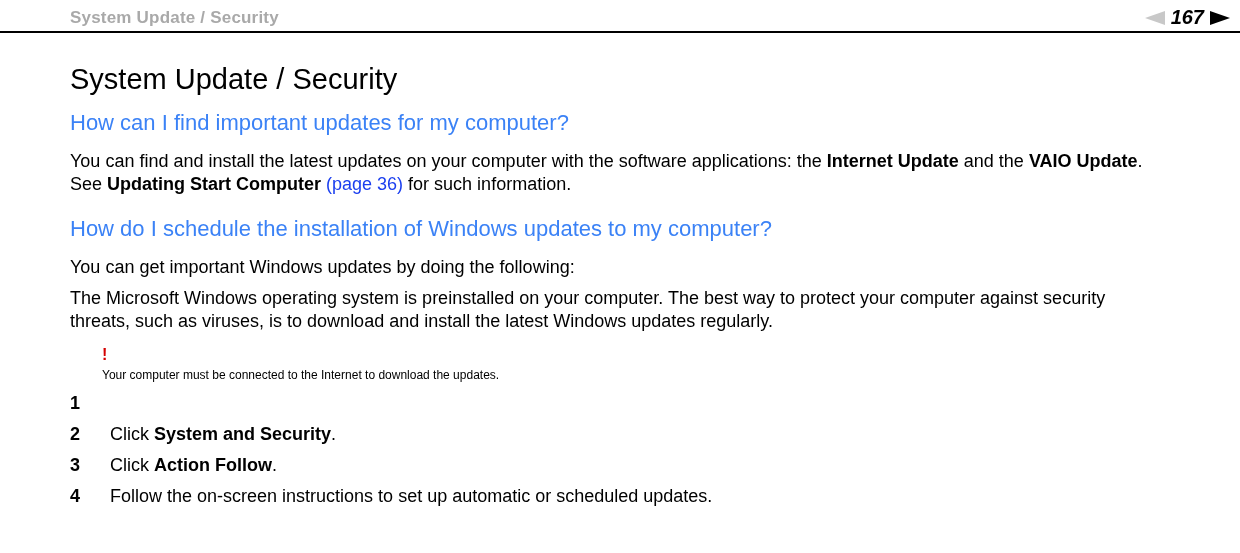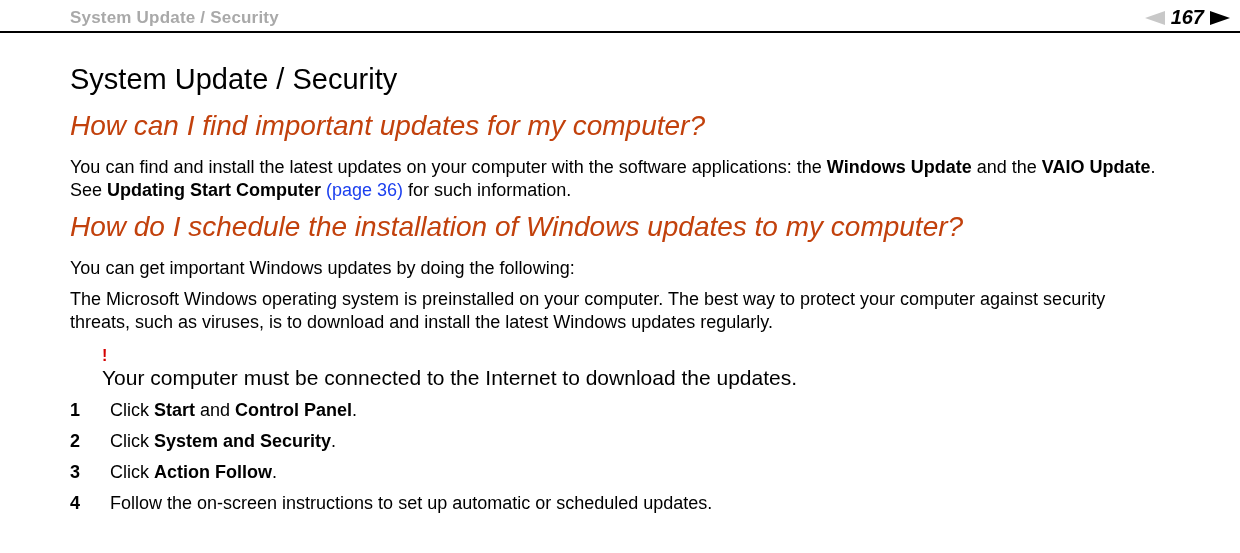--- a/index.html
+++ b/index.html
@@ -41,28 +41,27 @@
   .content {
     padding: 30px 70px 20px 70px;
   }
   h1 {
     font-size: 29px;
     font-weight: normal;
     margin: 0 0 14px 0;
     color: #000;
   }
   h2 {
-    font-size: 28px;
+    font-size: 22px;
     font-weight: normal;
     margin: 0 0 14px 0;
-    color: #c2410c;
-    font-style: italic;
+    color: #3b82f6;
   }
   h2.second {
-    margin-top: 9px;
+    margin-top: 20px;
   }
   .body-text {
     font-size: 18px;
     line-height: 1.28;
     margin: 0 0 8px 0;
   }
   .page-link {
     color: #1b3fef;
     font-weight: normal;
   }
@@ -71,21 +70,21 @@
   }
   .warning-mark {
     color: #d40000;
     font-size: 16px;
     font-weight: bold;
     display: block;
     line-height: 1;
     margin-bottom: 2px;
   }
   .warning-text {
-    font-size: 21px;
+    font-size: 12px;
     color: #000;
   }
   .steps {
     margin: 4px 0 0 0;
     padding: 0;
     list-style: none;
   }
   .steps li {
     display: flex;
     align-items: baseline;
@@ -121,37 +120,36 @@
   </div>
 </div>
 
 <div class="content">
 
   <h1>System Update / Security</h1>
 
   <h2>How can I find important updates for my computer?</h2>
 
   <p class="body-text">
-    <span>You can find and install the latest updates on your computer with the software applications: the </span><b>Windows Update</b><span> and the </span><b>VAIO Update</b><span>. See </span><b>Updating Start Computer</b><span class="page-link"> (page 36)</span><span> for such information.</span>
+    <span>You can find and install the latest updates on your computer with the software applications: the </span><b>Internet Update</b><span> and the </span><b>VAIO Update</b><span>. See </span><b>Updating Start Computer</b><span class="page-link"> (page 36)</span><span> for such information.</span>
   </p>
 
   <h2 class="second">How do I schedule the installation of Windows updates to my computer?</h2>
 
   <p class="body-text">You can get important Windows updates by doing the following:</p>
   <p class="body-text">The Microsoft Windows operating system is preinstalled on your computer. The best way to protect your computer against security threats, such as viruses, is to download and install the latest Windows updates regularly.</p>
 
   <div class="warning-block">
     <span class="warning-mark">!</span>
     <span class="warning-text">Your computer must be connected to the Internet to download the updates.</span>
   </div>
 
   <ol class="steps">
     <li>
       <span class="step-num">1</span>
-      <span class="step-text"><span>Click </span><b>Start</b><span> and </span><b>Control Panel</b><span>.</span></span>
     </li>
     <li>
       <span class="step-num">2</span>
       <span class="step-text"><span>Click </span><b>System and Security</b><span></span><b></b><span>.</span></span>
     </li>
     <li>
       <span class="step-num">3</span>
       <span class="step-text"><span>Click </span><b>Action Follow</b><span></span><b></b><span>.</span></span>
     </li>
     <li>

